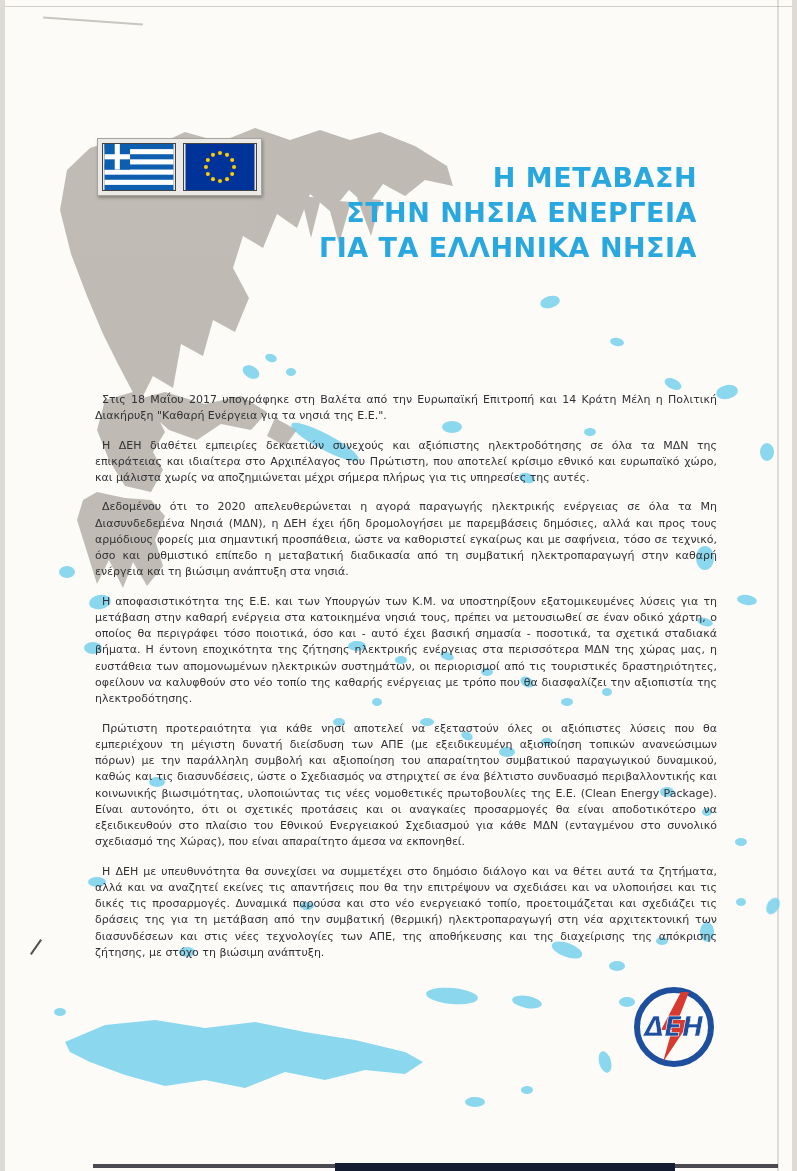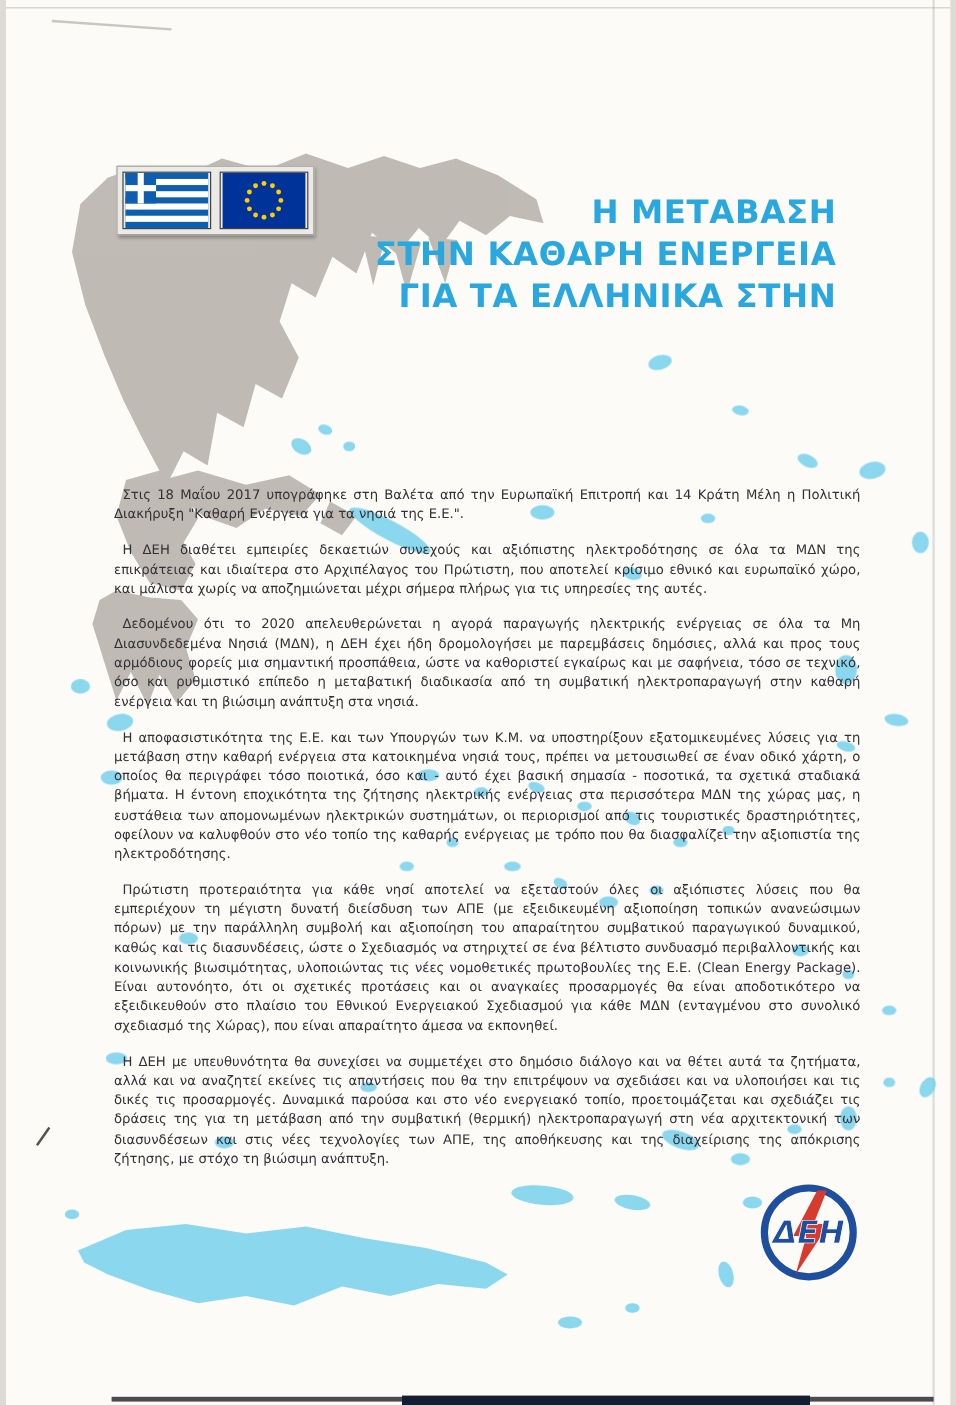--- a/index.html
+++ b/index.html
@@ -38,21 +38,21 @@
     font-size:27px;
     line-height:1.3;
     letter-spacing:.5px;
   }
 
   .body-text{
     position:absolute;left:90px;top:392px;width:622px;z-index:2;
     font-size:11px;line-height:1.48;color:#313136;
     text-align:justify;
   }
-  .body-text p{margin:13px 0 13px;text-indent:7px;}
+  .body-text p{margin:0 0 13px;text-indent:7px;}
 
   .dei-logo{position:absolute;left:626px;top:984px;z-index:3;}
   .dei-logo text{font-family:"DejaVu Sans", sans-serif;}
 </style>
 </head>
 <body>
 
 <div class="page">
 
   <svg class="map-bg" width="797" height="1171" viewBox="0 0 797 1171" aria-hidden="true">
@@ -147,22 +147,22 @@
         <circle cx="8.74" cy="11.75" r="0.8"></circle>
         <circle cx="8" cy="9" r="0.8"></circle>
         <circle cx="8.74" cy="6.25" r="0.8"></circle>
         <circle cx="10.75" cy="4.24" r="0.8"></circle>
       </g>
     </svg>
   </div>
 
   <div class="doc-title">
     <div>Η ΜΕΤΑΒΑΣΗ</div>
-    <div>ΣΤΗΝ ΚΑΘΑΡΗ ΕΝΕΡΓΕΙΑ</div>
-    <div>ΓΙΑ ΤΑ ΕΛΛΗΝΙΚΑ ΣΤΗΝ</div>
+    <div>ΣΤΗΝ ΝΗΣΙΑ ΕΝΕΡΓΕΙΑ</div>
+    <div>ΓΙΑ ΤΑ ΕΛΛΗΝΙΚΑ ΝΗΣΙΑ</div>
   </div>
 
   <div class="body-text">
     <p>Στις 18 Μαΐου 2017 υπογράφηκε στη Βαλέτα από την Ευρωπαϊκή Επιτροπή και 14 Κράτη Μέλη η Πολιτική Διακήρυξη "Καθαρή Ενέργεια για τα νησιά της Ε.Ε.".</p>
     <p>Η ΔΕΗ διαθέτει εμπειρίες δεκαετιών συνεχούς και αξιόπιστης ηλεκτροδότησης σε όλα τα ΜΔΝ της επικράτειας και ιδιαίτερα στο Αρχιπέλαγος του Πρώτιστη, που αποτελεί κρίσιμο εθνικό και ευρωπαϊκό χώρο, και μάλιστα χωρίς να αποζημιώνεται μέχρι σήμερα πλήρως για τις υπηρεσίες της αυτές.</p>
     <p>Δεδομένου ότι το 2020 απελευθερώνεται η αγορά παραγωγής ηλεκτρικής ενέργειας σε όλα τα Μη Διασυνδεδεμένα Νησιά (ΜΔΝ), η ΔΕΗ έχει ήδη δρομολογήσει με παρεμβάσεις δημόσιες, αλλά και προς τους αρμόδιους φορείς μια σημαντική προσπάθεια, ώστε να καθοριστεί εγκαίρως και με σαφήνεια, τόσο σε τεχνικό, όσο και ρυθμιστικό επίπεδο η μεταβατική διαδικασία από τη συμβατική ηλεκτροπαραγωγή στην καθαρή ενέργεια και τη βιώσιμη ανάπτυξη στα νησιά.</p>
     <p>Η αποφασιστικότητα της Ε.Ε. και των Υπουργών των Κ.Μ. να υποστηρίξουν εξατομικευμένες λύσεις για τη μετάβαση στην καθαρή ενέργεια στα κατοικημένα νησιά τους, πρέπει να μετουσιωθεί σε έναν οδικό χάρτη, ο οποίος θα περιγράφει τόσο ποιοτικά, όσο και - αυτό έχει βασική σημασία - ποσοτικά, τα σχετικά σταδιακά βήματα. Η έντονη εποχικότητα της ζήτησης ηλεκτρικής ενέργειας στα περισσότερα ΜΔΝ της χώρας μας, η ευστάθεια των απομονωμένων ηλεκτρικών συστημάτων, οι περιορισμοί από τις τουριστικές δραστηριότητες, οφείλουν να καλυφθούν στο νέο τοπίο της καθαρής ενέργειας με τρόπο που θα διασφαλίζει την αξιοπιστία της ηλεκτροδότησης.</p>
     <p>Πρώτιστη προτεραιότητα για κάθε νησί αποτελεί να εξεταστούν όλες οι αξιόπιστες λύσεις που θα εμπεριέχουν τη μέγιστη δυνατή διείσδυση των ΑΠΕ (με εξειδικευμένη αξιοποίηση τοπικών ανανεώσιμων πόρων) με την παράλληλη συμβολή και αξιοποίηση του απαραίτητου συμβατικού παραγωγικού δυναμικού, καθώς και τις διασυνδέσεις, ώστε ο Σχεδιασμός να στηριχτεί σε ένα βέλτιστο συνδυασμό περιβαλλοντικής και κοινωνικής βιωσιμότητας, υλοποιώντας τις νέες νομοθετικές πρωτοβουλίες της Ε.Ε. (Clean Energy Package). Είναι αυτονόητο, ότι οι σχετικές προτάσεις και οι αναγκαίες προσαρμογές θα είναι αποδοτικότερο να εξειδικευθούν στο πλαίσιο του Εθνικού Ενεργειακού Σχεδιασμού για κάθε ΜΔΝ (ενταγμένου στο συνολικό σχεδιασμό της Χώρας), που είναι απαραίτητο άμεσα να εκπονηθεί.</p>
     <p>Η ΔΕΗ με υπευθυνότητα θα συνεχίσει να συμμετέχει στο δημόσιο διάλογο και να θέτει αυτά τα ζητήματα, αλλά και να αναζητεί εκείνες τις απαντήσεις που θα την επιτρέψουν να σχεδιάσει και να υλοποιήσει και τις δικές τις προσαρμογές. Δυναμικά παρούσα και στο νέο ενεργειακό τοπίο, προετοιμάζεται και σχεδιάζει τις δράσεις της για τη μετάβαση από την συμβατική (θερμική) ηλεκτροπαραγωγή στη νέα αρχιτεκτονική των διασυνδέσεων και στις νέες τεχνολογίες των ΑΠΕ, της αποθήκευσης και της διαχείρισης της απόκρισης ζήτησης, με στόχο τη βιώσιμη ανάπτυξη.</p>
   </div>

